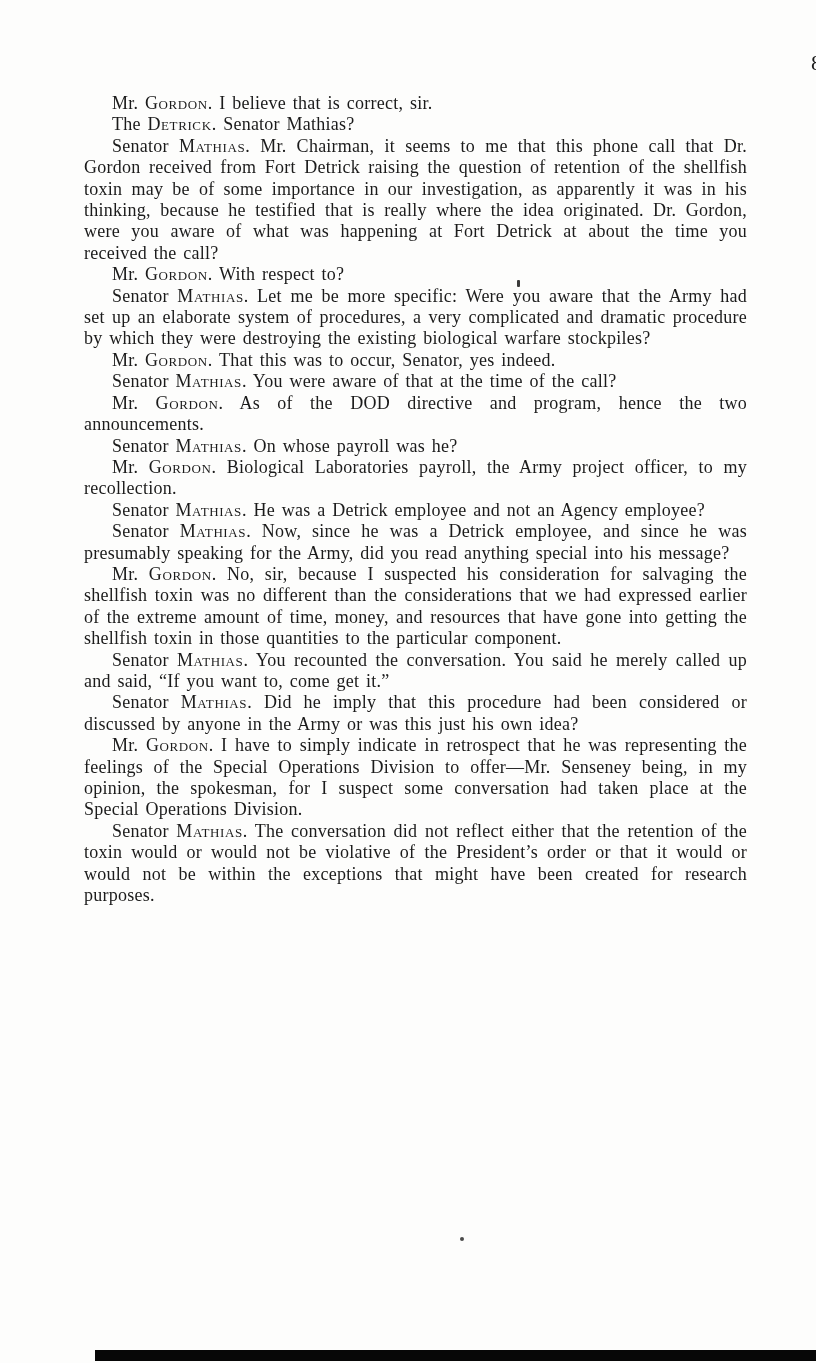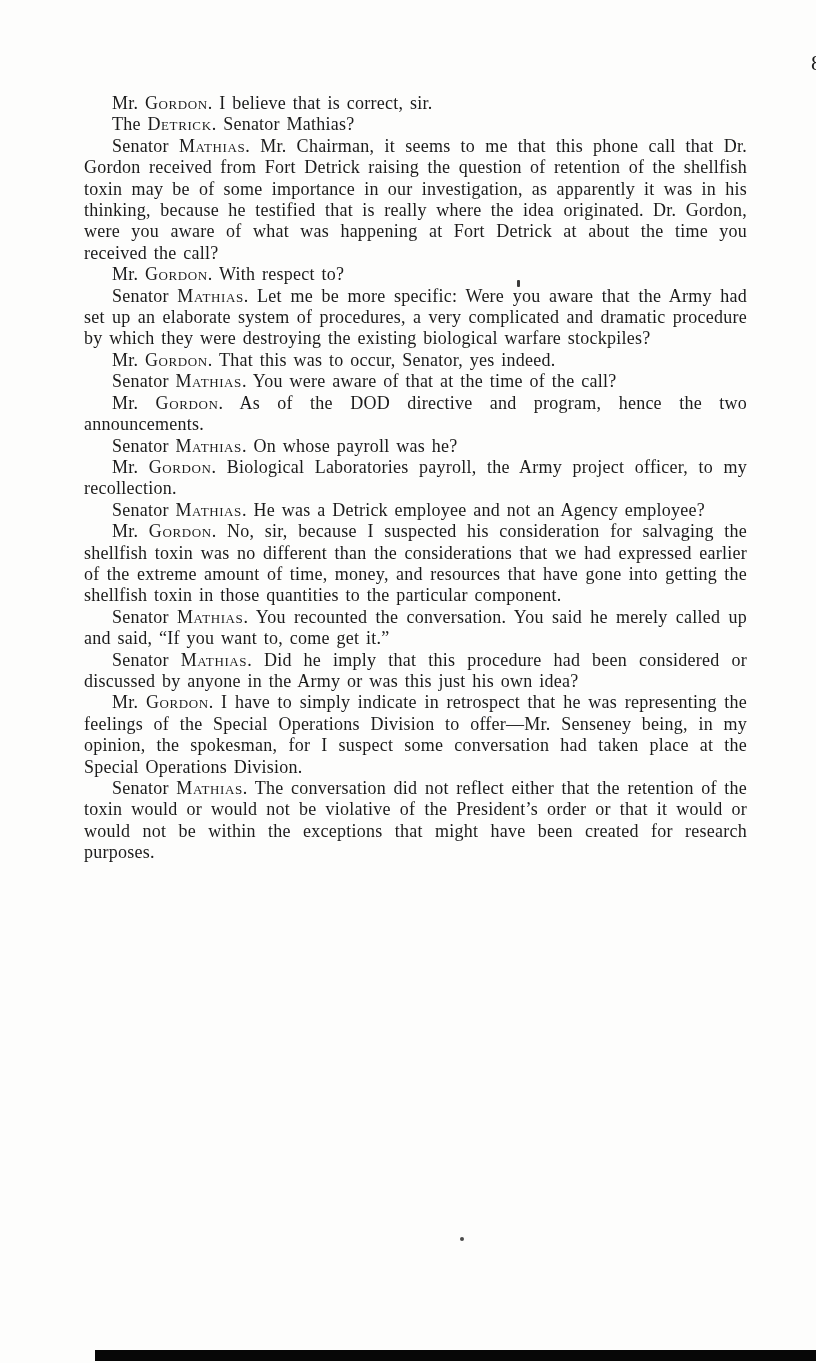--- a/index.html
+++ b/index.html
@@ -79,20 +79,21 @@
       <p class="para"><span class="speaker">The <span class="sc">Detrick</span></span>. Senator Mathias?</p>
       <p class="para"><span class="speaker">Senator <span class="sc">Mathias</span></span>. Mr. Chairman, it seems to me that this phone call that Dr. Gordon received from Fort Detrick raising the question of retention of the shellfish toxin may be of some importance in our investigation, as apparently it was in his thinking, because he testified that is really where the idea originated. Dr. Gordon, were you aware of what was happening at Fort Detrick at about the time you received the call?</p>
       <p class="para"><span class="speaker">Mr. <span class="sc">Gordon</span></span>. With respect to?</p>
       <p class="para"><span class="speaker">Senator <span class="sc">Mathias</span></span>. Let me be more specific: Were you aware that the Army had set up an elaborate system of procedures, a very complicated and dramatic procedure by which they were destroying the existing biological warfare stockpiles?</p>
       <p class="para"><span class="speaker">Mr. <span class="sc">Gordon</span></span>. That this was to occur, Senator, yes indeed.</p>
       <p class="para"><span class="speaker">Senator <span class="sc">Mathias</span></span>. You were aware of that at the time of the call?</p>
       <p class="para"><span class="speaker">Mr. <span class="sc">Gordon</span></span>. As of the DOD directive and program, hence the two announcements.</p>
       <p class="para"><span class="speaker">Senator <span class="sc">Mathias</span></span>. On whose payroll was he?</p>
       <p class="para"><span class="speaker">Mr. <span class="sc">Gordon</span></span>. Biological Laboratories payroll, the Army project officer, to my recollection.</p>
       <p class="para"><span class="speaker">Senator <span class="sc">Mathias</span></span>. He was a Detrick employee and not an Agency employee?</p>
+      <p class="para"><span class="speaker">Senator <span class="sc">Mathias</span></span>. Now, since he was a Detrick employee, and since he was presumably speaking for the Army, did you read anything special into his message?</p>
       <p class="para"><span class="speaker">Mr. <span class="sc">Gordon</span></span>. No, sir, because I suspected his consideration for salvaging the shellfish toxin was no different than the considerations that we had expressed earlier of the extreme amount of time, money, and resources that have gone into getting the shellfish toxin in those quantities to the particular component.</p>
       <p class="para"><span class="speaker">Senator <span class="sc">Mathias</span></span>. You recounted the conversation. You said he merely called up and said, “If you want to, come get it.”</p>
       <p class="para"><span class="speaker">Senator <span class="sc">Mathias</span></span>. Did he imply that this procedure had been considered or discussed by anyone in the Army or was this just his own idea?</p>
       <p class="para"><span class="speaker">Mr. <span class="sc">Gordon</span></span>. I have to simply indicate in retrospect that he was representing the feelings of the Special Operations Division to offer—Mr. Senseney being, in my opinion, the spokesman, for I suspect some conversation had taken place at the Special Operations Division.</p>
       <p class="para"><span class="speaker">Senator <span class="sc">Mathias</span></span>. The conversation did not reflect either that the retention of the toxin would or would not be violative of the President’s order or that it would or would not be within the exceptions that might have been created for research purposes.</p>
     </main>
 
   <div class="speck-a"></div>
   <div class="speck-b"></div>
   <div class="scan-bar"></div>

